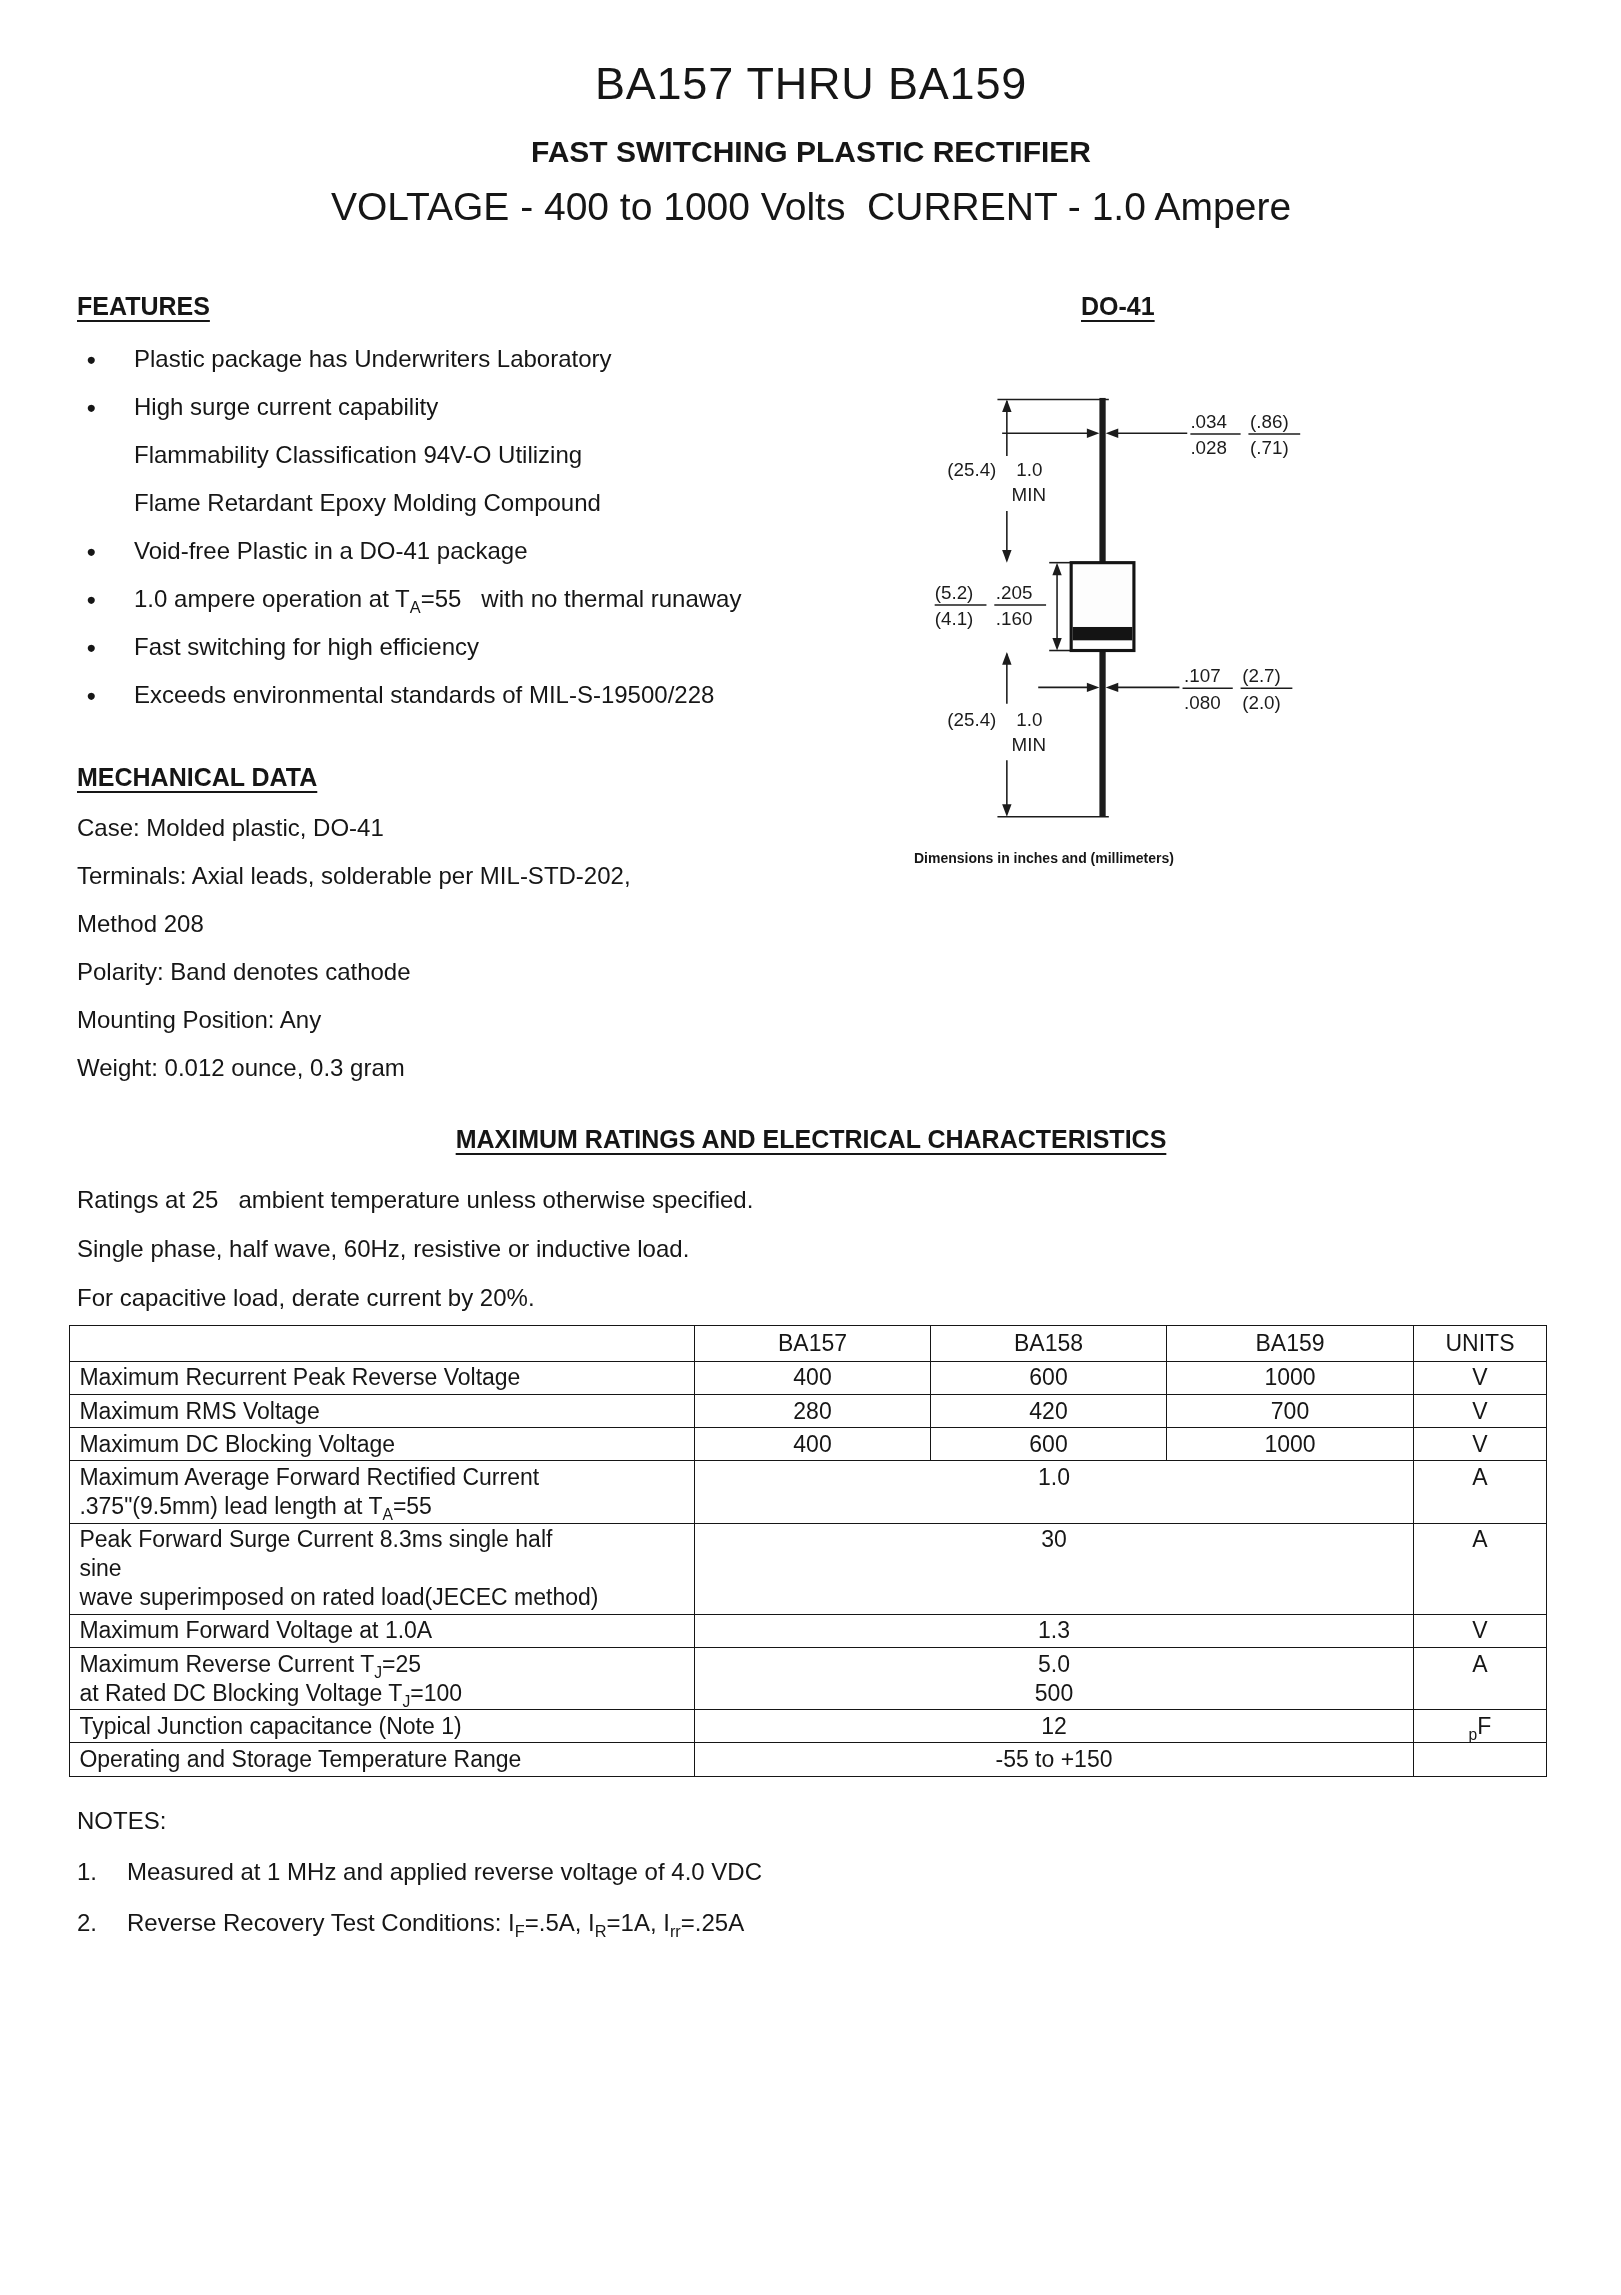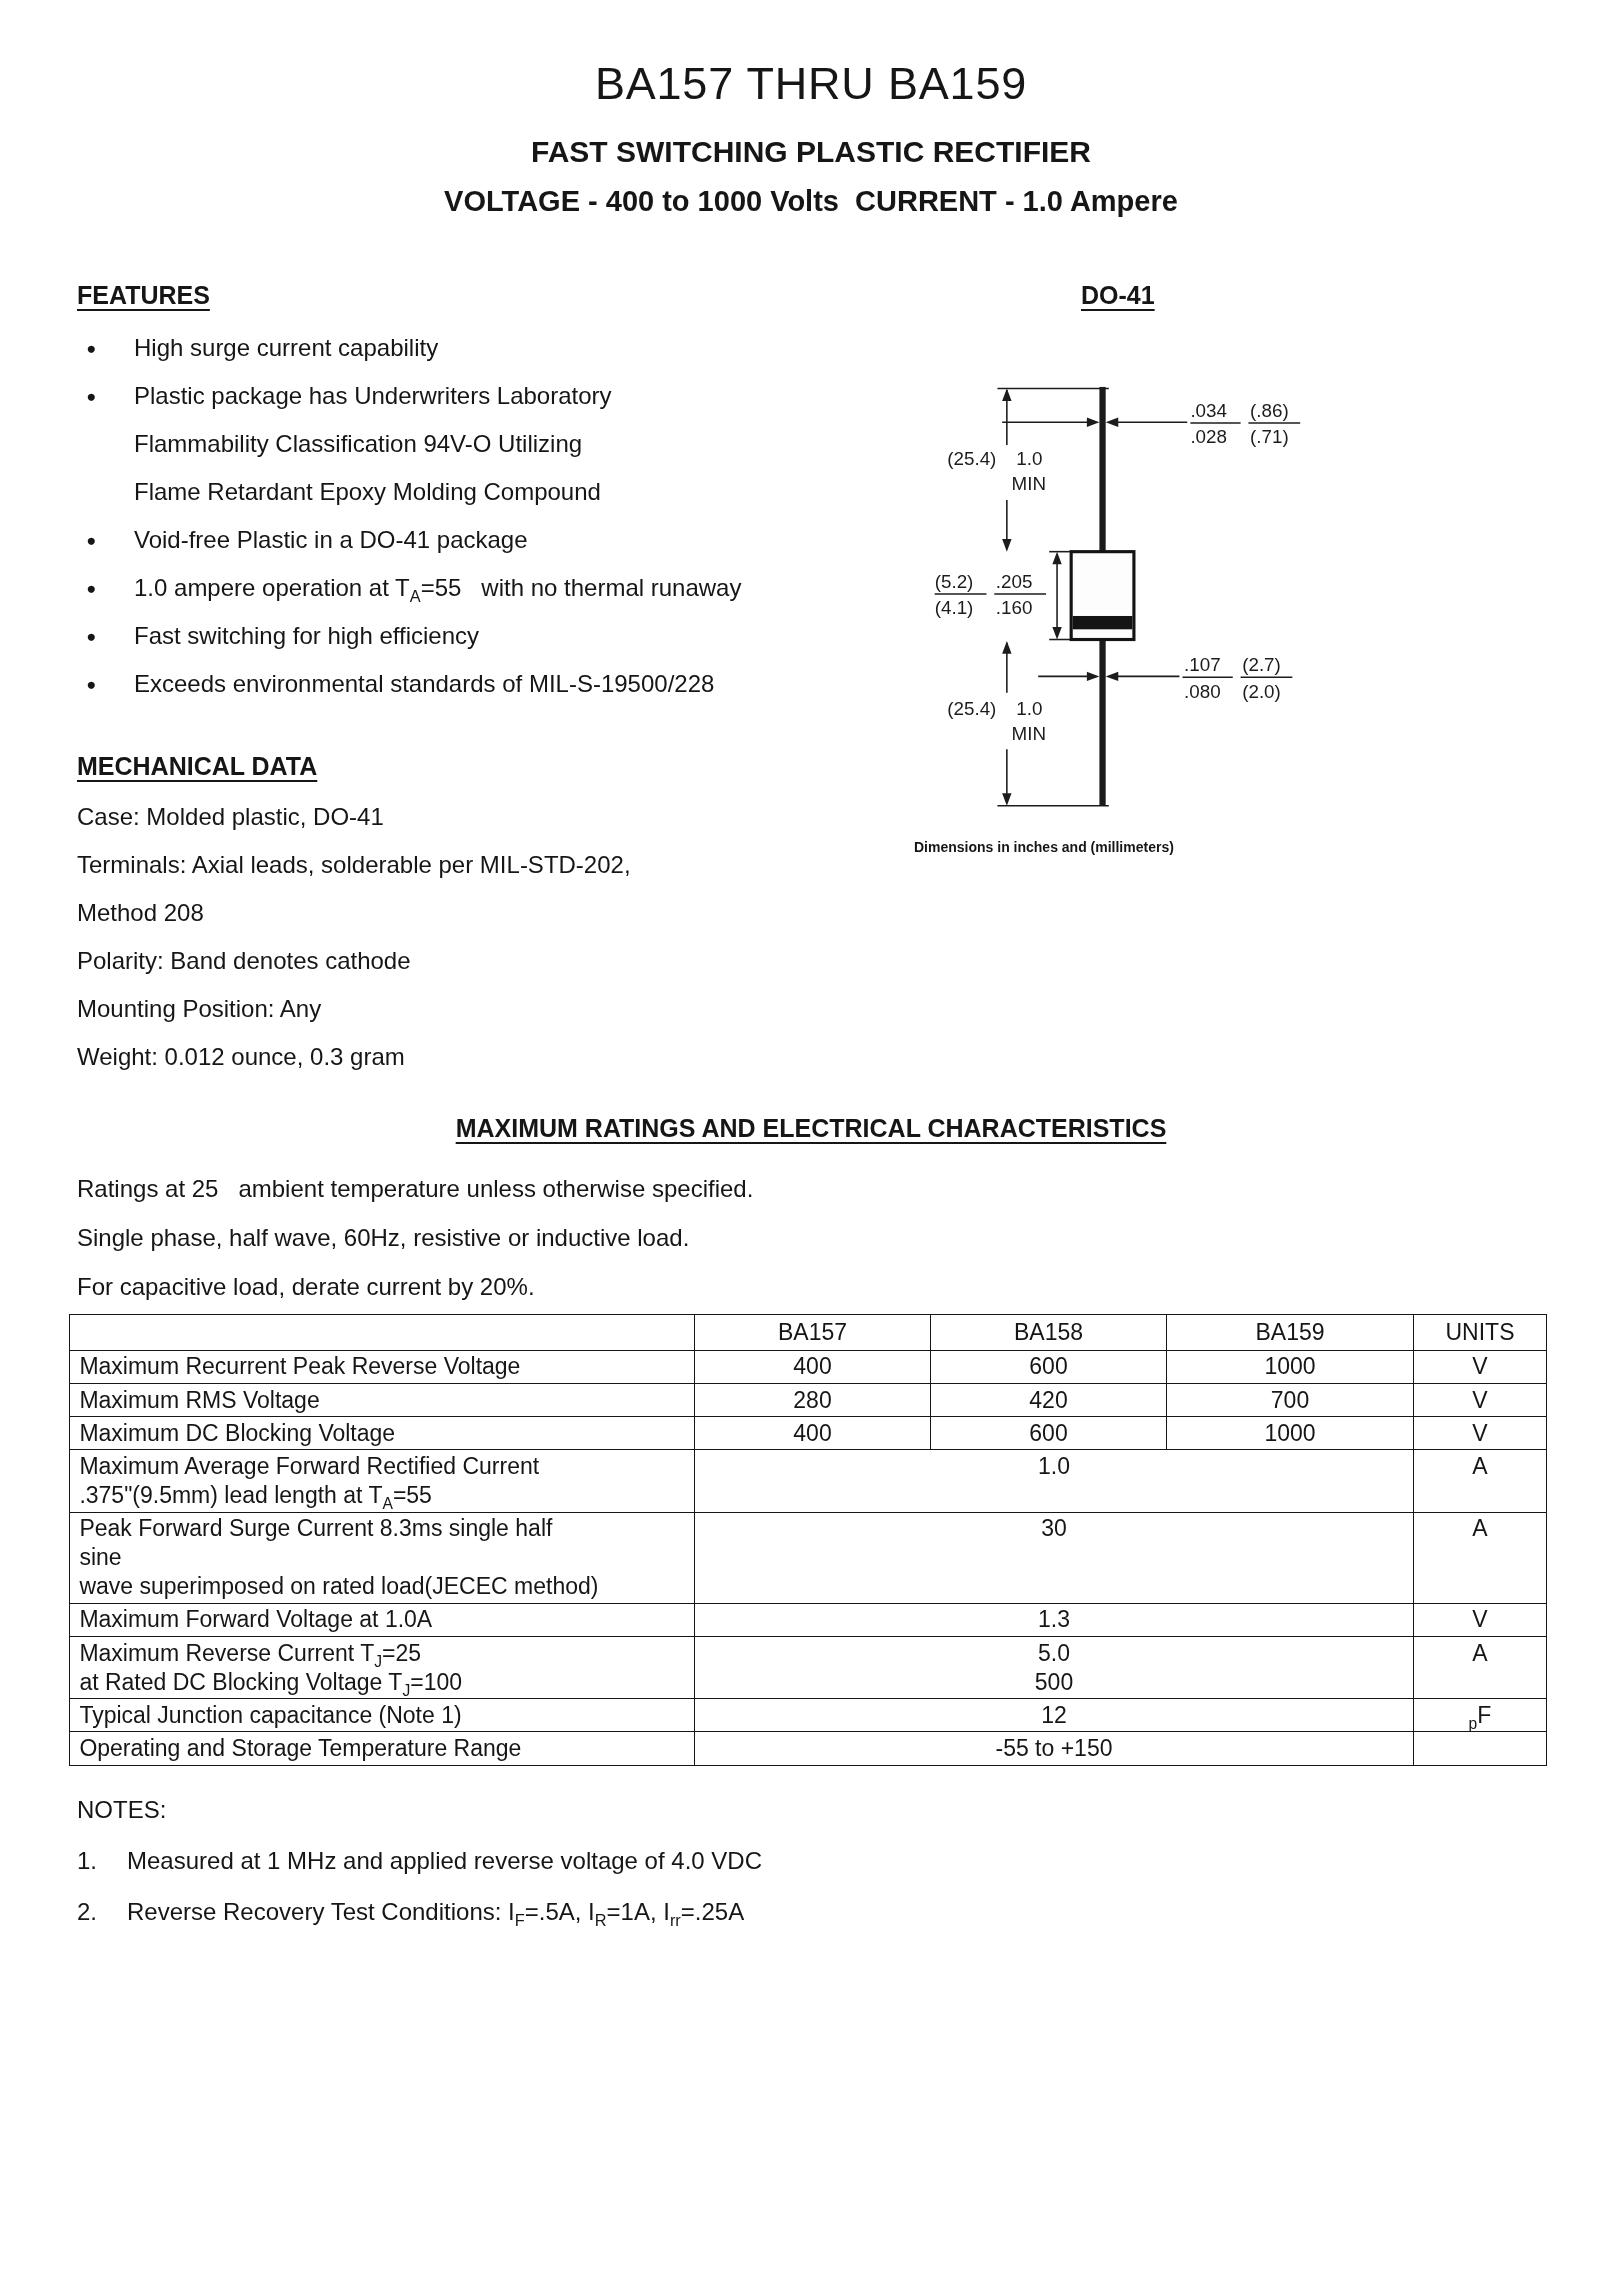--- a/index.html
+++ b/index.html
@@ -4,21 +4,21 @@
 <style>
   * { margin:0; padding:0; box-sizing:border-box; }
   html, body { background:#ffffff; }
   .page {
     position:relative; width:1622px; height:2295px; background:#ffffff; color:#161616;
     font-family:"Liberation Sans","DejaVu Sans",sans-serif; font-size:24px; overflow:hidden;
   }
   .header { text-align:center; padding-top:58px; }
   .title { font-size:45px; font-weight:400; letter-spacing:0.8px; }
   .sub1 { font-size:30px; font-weight:700; margin-top:25px; }
-  .sub2 { font-size:29px; font-weight:700; margin-top:15.7px; white-space:pre-wrap; }
+  .sub2 { font-size:39px; font-weight:400; margin-top:15.7px; white-space:pre-wrap; }
 
   .cols { display:flex; margin-top:63px; padding-left:77px; }
   .col-left { width:785px; flex:none; }
   .col-right { flex:1; position:relative; }
 
   .h2 { display:inline-block; font-size:25px; font-weight:700; text-decoration:underline; text-underline-offset:4.7px; }
   .do41-h { margin-left:219px; }
 
   ul.features { list-style:none; margin-top:14px; }
   ul.features li { position:relative; padding-left:57px; line-height:48px; white-space:pre-wrap; }
@@ -58,22 +58,22 @@
   <div class="header">
     <div class="title">BA157 THRU BA159</div>
     <div class="sub1">FAST SWITCHING PLASTIC RECTIFIER</div>
     <div class="sub2">VOLTAGE - 400 to 1000 Volts  CURRENT - 1.0 Ampere</div>
   </div>
 
   <div class="cols">
     <div class="col-left">
       <div class="h2">FEATURES</div>
       <ul class="features">
+        <li class="b">Plastic package has Underwriters Laboratory</li>
         <li class="b">High surge current capability</li>
-        <li class="b">Plastic package has Underwriters Laboratory</li>
         <li class="c">Flammability Classification 94V-O Utilizing</li>
         <li class="c">Flame Retardant Epoxy Molding Compound</li>
         <li class="b">Void-free Plastic in a DO-41 package</li>
         <li class="b"><span>1.0 ampere operation at T</span><sub>A</sub><span>=55   with no thermal runaway</span></li>
         <li class="b">Fast switching for high efficiency</li>
         <li class="b">Exceeds environmental standards of MIL-S-19500/228</li>
       </ul>
 
       <div class="h2 mech-h">MECHANICAL DATA</div>
       <div class="mech-lines">

